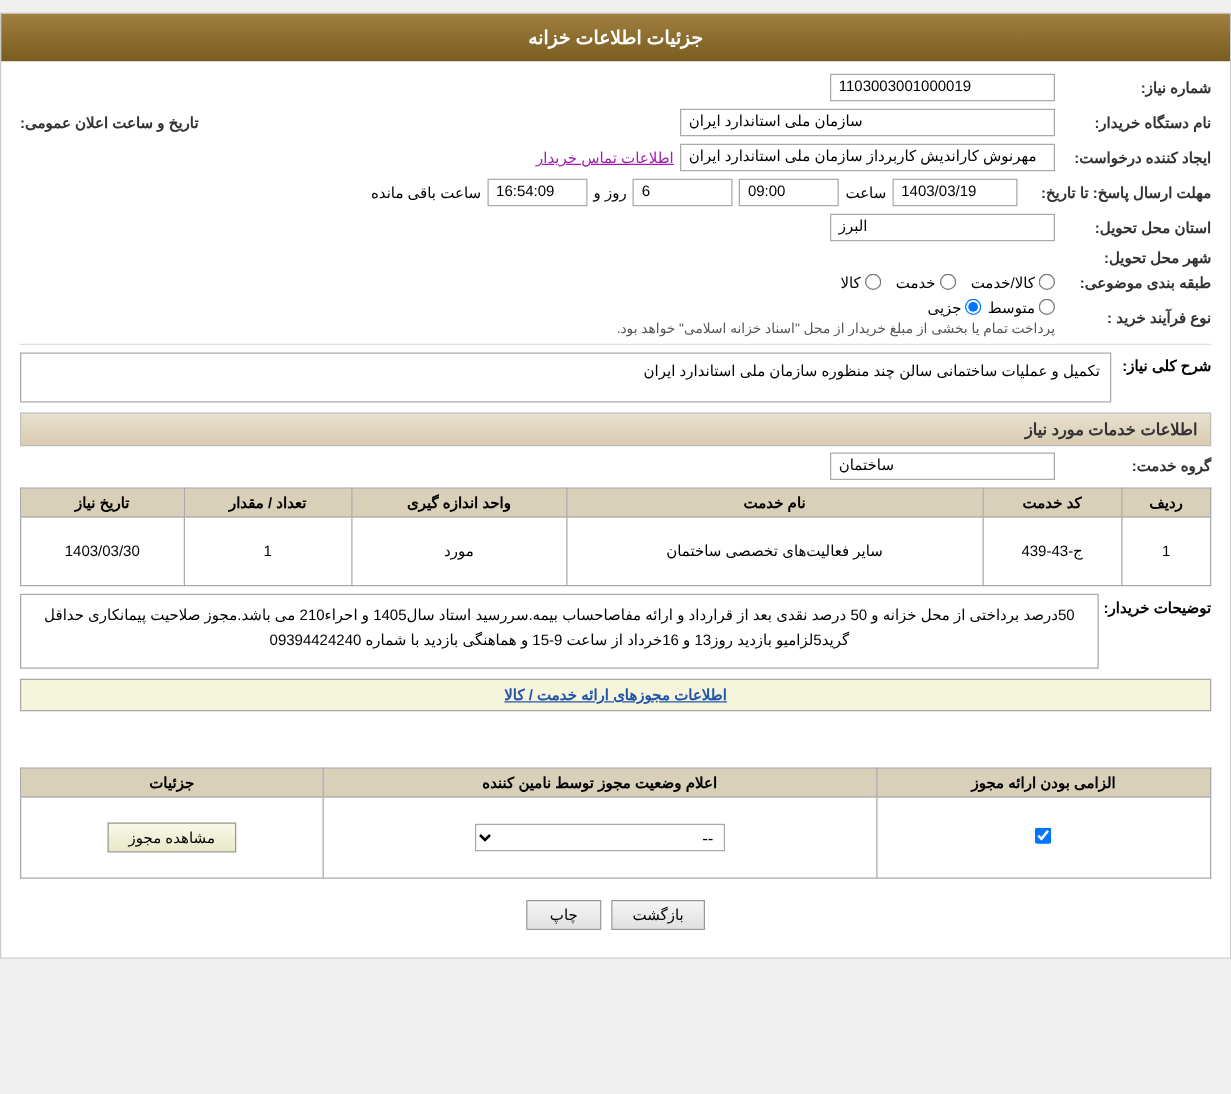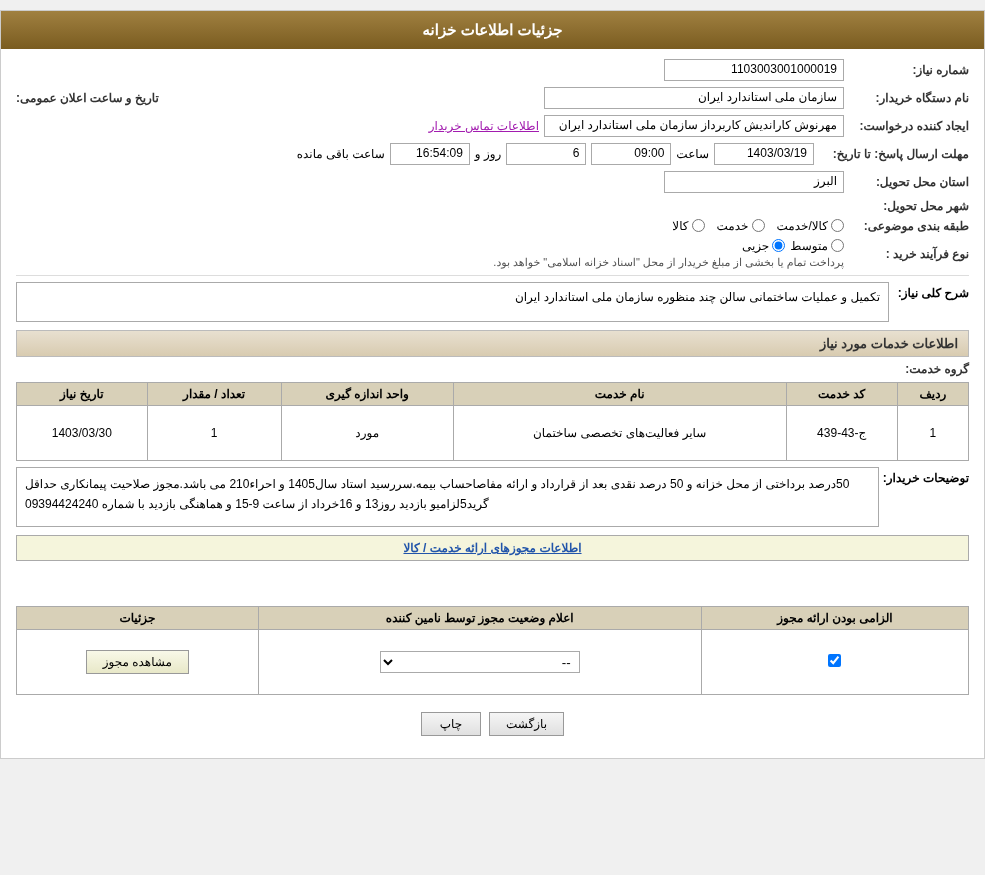--- a/index.html
+++ b/index.html
@@ -37,21 +37,21 @@
       font-weight: bold;
       min-width: 120px;
       text-align: right;
       white-space: nowrap;
     }
     .value-box {
       border: 1px solid #aaa;
       background: #fff;
       padding: 2px 6px;
       min-height: 22px;
-      text-align: right;
+      text-align: left;
     }
     .wide { min-width: 300px; }
     .medium { min-width: 180px; }
     .small { min-width: 100px; }
     .xsmall { min-width: 80px; }
     .link-blue { color: #a21caf; text-decoration: underline; cursor: pointer; }
     .section-header {
       background: linear-gradient(to bottom, #e8e0d0, #d8cbb0);
       border: 1px solid #bbb;
       padding: 5px 10px;
@@ -76,21 +76,21 @@
       border: 1px solid #aaa;
       padding: 20px 6px;
       text-align: center;
       font-size: 12px;
     }
     .note-box {
       border: 1px solid #aaa;
       background: #fff;
       padding: 6px 8px;
       min-height: 60px;
-      text-align: left;
+      text-align: center;
       line-height: 1.7;
       font-size: 12px;
       direction: rtl;
     }
     .radio-group {
       display: flex;
       gap: 12px;
       align-items: center;
     }
     .radio-item {
@@ -269,20 +269,21 @@
 
     <div class="description-box">
       <span class="description-label">شرح کلی نیاز:</span>
       <div class="description-content">تکمیل و عملیات ساختمانی سالن چند منظوره سازمان ملی استاندارد ایران</div>
     </div>
 
     <div class="section-header">اطلاعات خدمات مورد نیاز</div>
 
     <div class="row">
       <span class="label">گروه خدمت:</span>
+      <div class="value-box medium">ساختمان</div>
     </div>
 
     <table>
       <thead>
         <tr>
           <th>ردیف</th>
           <th>کد خدمت</th>
           <th>نام خدمت</th>
           <th>واحد اندازه گیری</th>
           <th>تعداد / مقدار</th>

